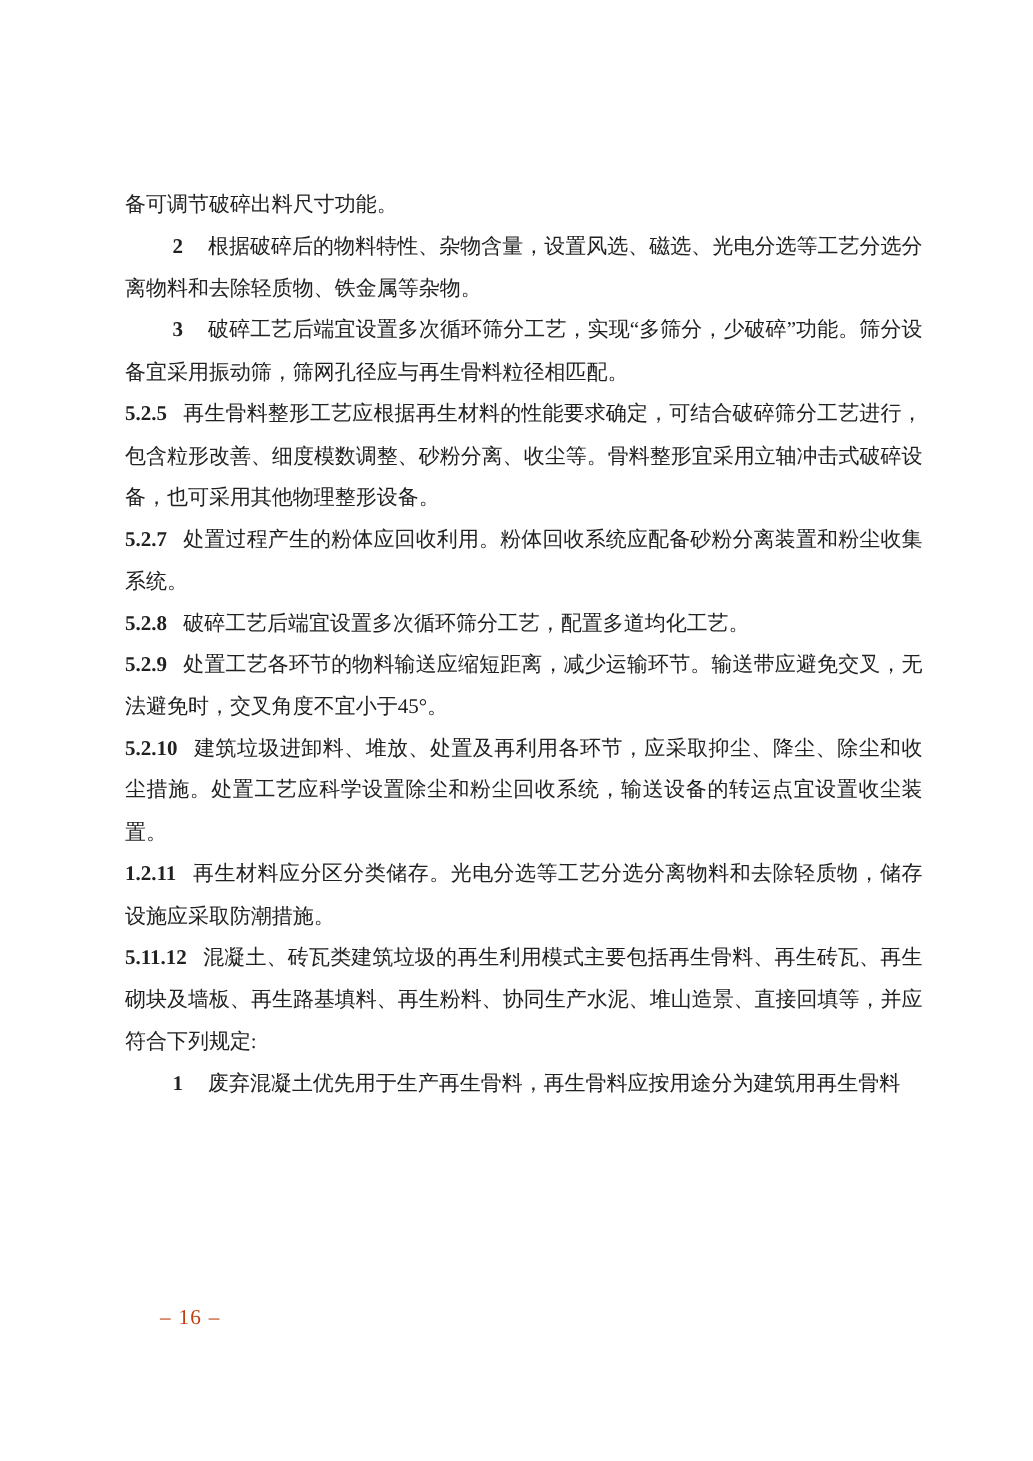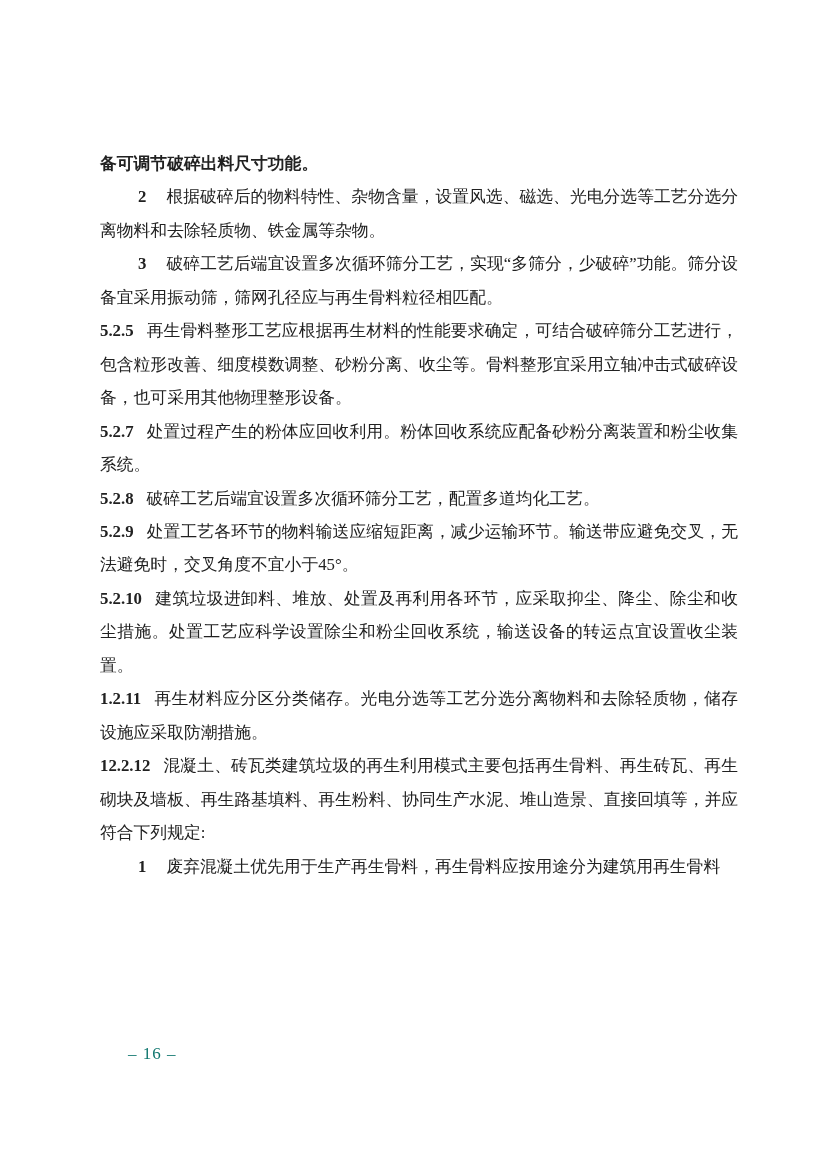--- a/index.html
+++ b/index.html
@@ -28,38 +28,38 @@
     font-size: 16.8px;
     line-height: 33.45px;
     text-align: justify;
     text-justify: inter-ideograph;
   }
   .content p {
     margin: 0;
     padding: 0;
   }
   
-  .content p.cont { text-indent: 0; font-weight: bold; }
+  .content p.cont { text-indent: 0; }
   
   .content p.item { text-indent: 38px; }
   
   .content p.clause { text-indent: 0; }
   .num {
     font-weight: bold;
     font-family: "Liberation Serif", "DejaVu Serif", serif;
   }
   p.item .num { margin-right: 20px; }
   p.clause .num { margin-right: 13px; }
   .footer {
     position: absolute;
     left: 128px;
     top: 1044px;
     font-size: 17px;
     line-height: 20px;
-    color: #0f766e;
+    color: #c2410c;
     letter-spacing: 1px;
   }
 </style>
 </head>
 <body>
 
 <div class="page">
   <div class="content">
 
     <p class="cont"><span>备可调节破碎出料尺寸功能。</span></p>
@@ -75,20 +75,20 @@
     <p class="clause"><b class="num">5.2.7</b><span>处置过程产生的粉体应回收利用。粉体回收系统应配备砂粉分离装置和粉尘收集系统。</span></p>
 
     <p class="clause"><b class="num">5.2.8</b><span>破碎工艺后端宜设置多次循环筛分工艺，配置多道均化工艺。</span></p>
 
     <p class="clause"><b class="num">5.2.9</b><span>处置工艺各环节的物料输送应缩短距离，减少运输环节。输送带应避免交叉，无法避免时，交叉角度不宜小于45°。</span></p>
 
     <p class="clause"><b class="num">5.2.10</b><span>建筑垃圾进卸料、堆放、处置及再利用各环节，应采取抑尘、降尘、除尘和收尘措施。处置工艺应科学设置除尘和粉尘回收系统，输送设备的转运点宜设置收尘装置。</span></p>
 
     <p class="clause"><b class="num">1.2.11</b><span>再生材料应分区分类储存。光电分选等工艺分选分离物料和去除轻质物，储存设施应采取防潮措施。</span></p>
 
-    <p class="clause"><b class="num">12.2.12</b><span>混凝土、砖瓦类建筑垃圾的再生利用模式主要包括再生骨料、再生砖瓦、再生砌块及墙板、再生路基填料、再生粉料、协同生产水泥、堆山造景、直接回填等，并应符合下列规定:</span></p>
+    <p class="clause"><b class="num">5.11.12</b><span>混凝土、砖瓦类建筑垃圾的再生利用模式主要包括再生骨料、再生砖瓦、再生砌块及墙板、再生路基填料、再生粉料、协同生产水泥、堆山造景、直接回填等，并应符合下列规定:</span></p>
 
     <p class="item"><b class="num">1</b><span>废弃混凝土优先用于生产再生骨料，再生骨料应按用途分为建筑用再生骨料</span></p>
 
   </div>
 
   <div class="footer">– 16 –</div>
 </div>
 
 </body></html>

